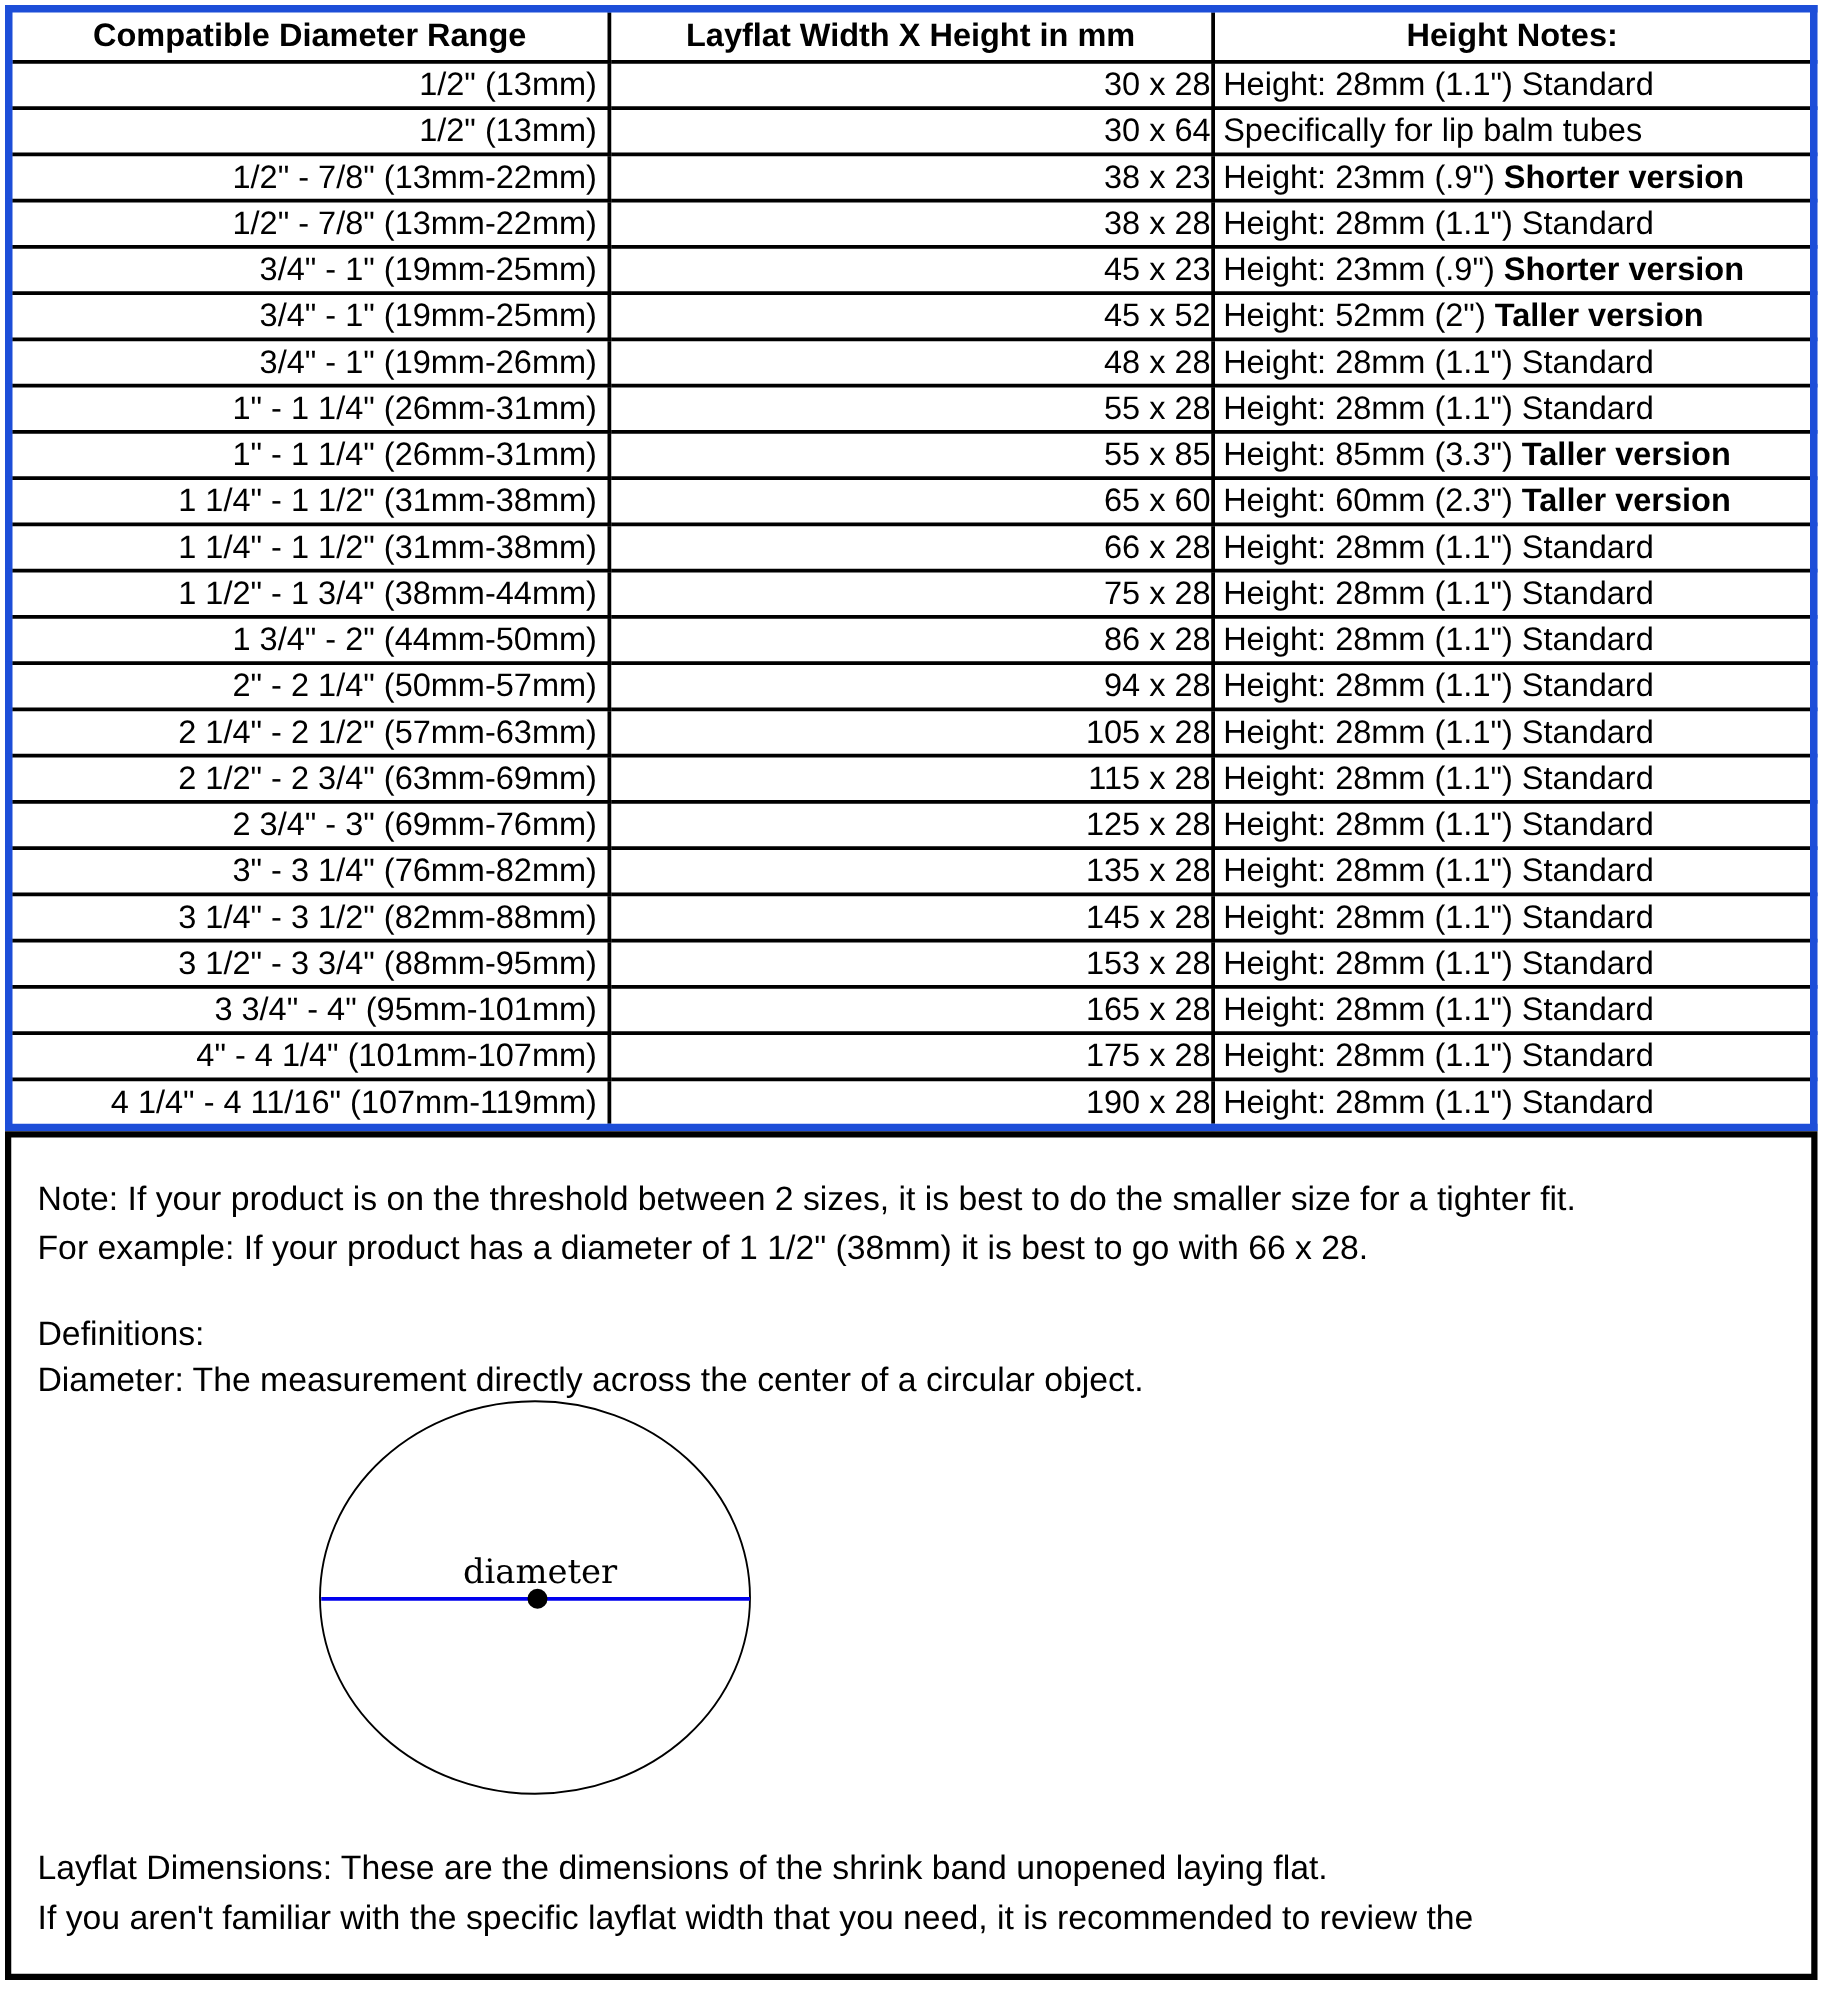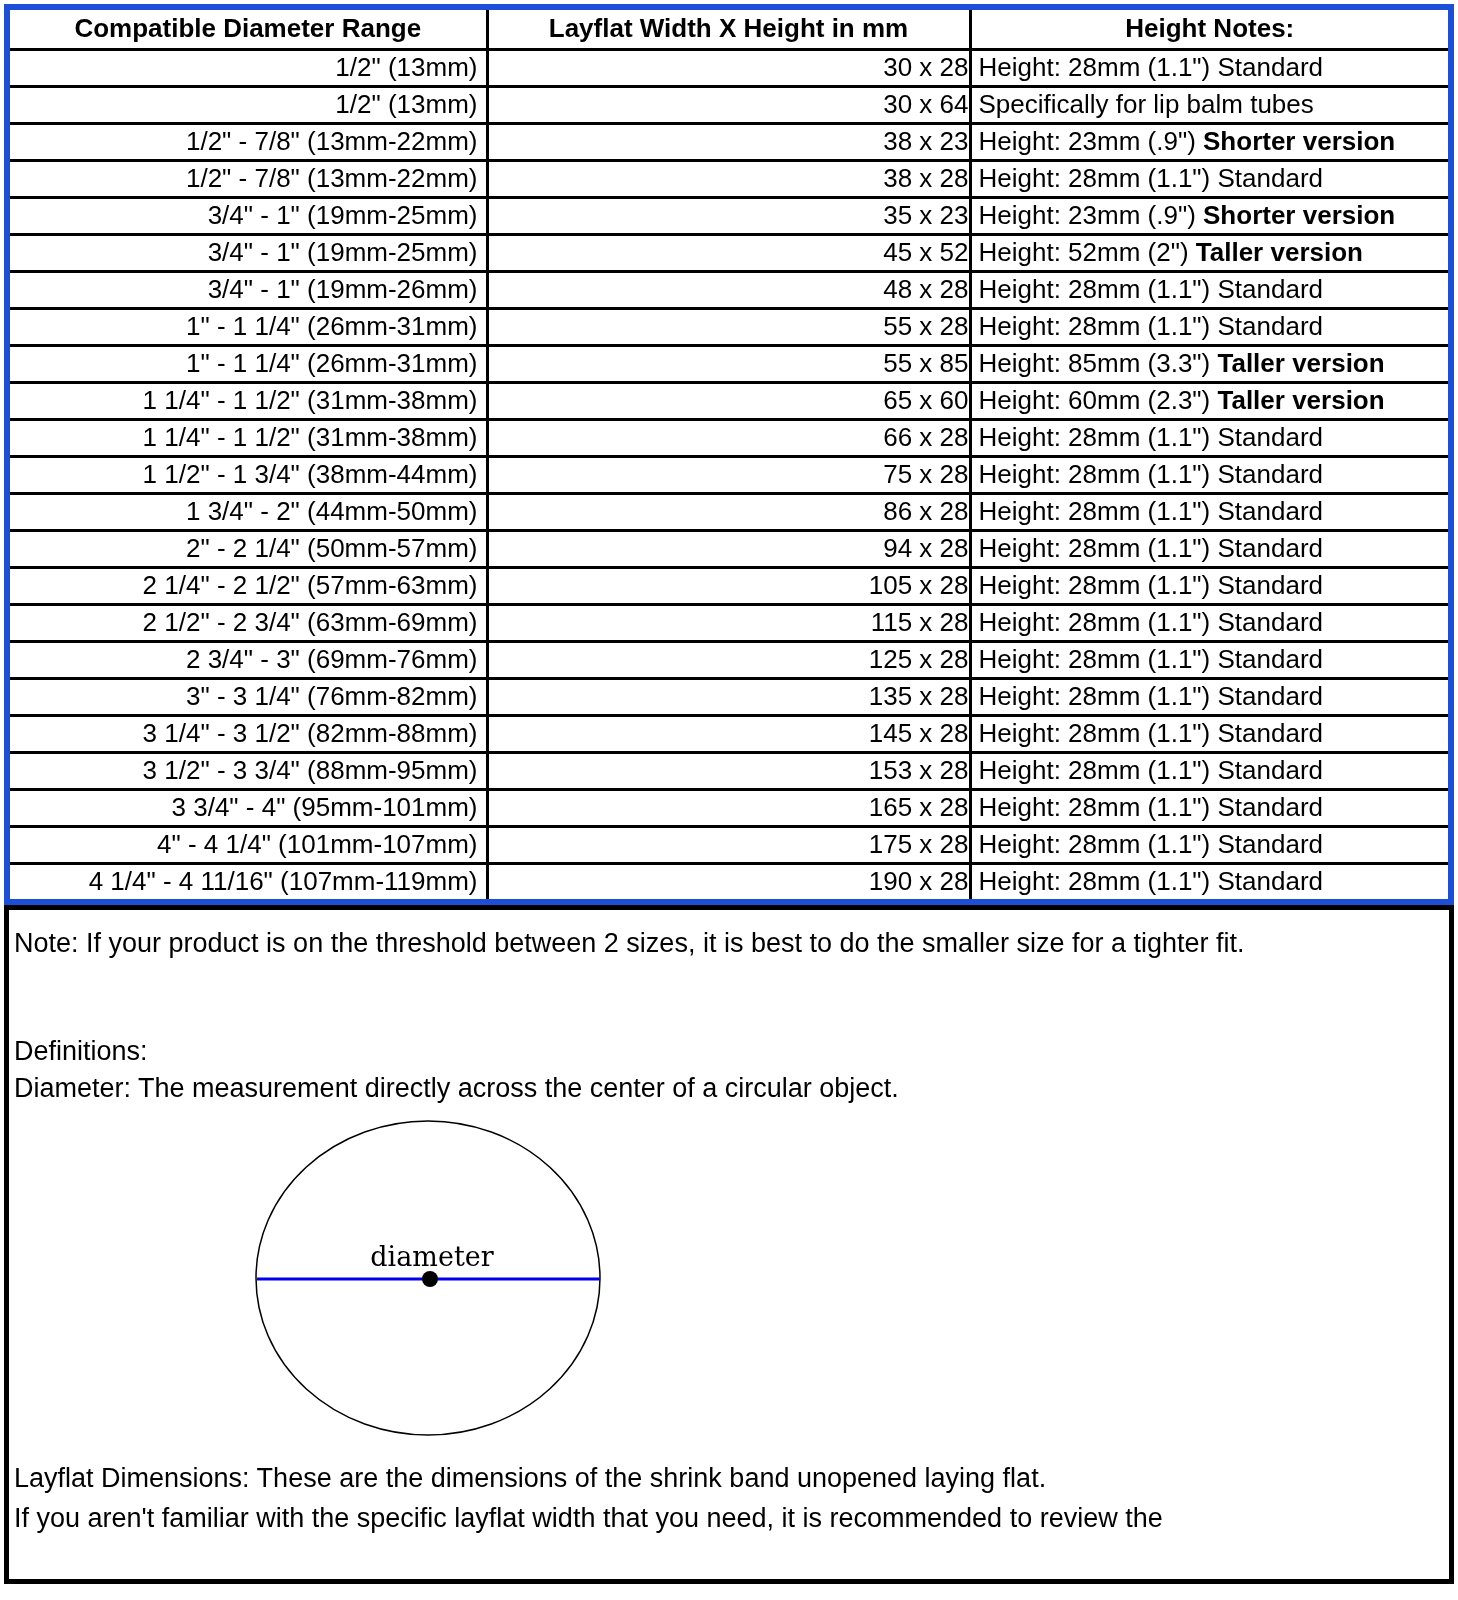--- a/index.html
+++ b/index.html
@@ -35,21 +35,21 @@
     position:relative;
     width:1450px;
     height:679px;
     box-sizing:border-box;
     border:5px solid #000;
     background:#fff;
   }
   .nl{
     position:absolute;
     left:5px;
-    margin:0;
+    margin:16px;
     font-size:27px;
     white-space:nowrap;
   }
   .diagram{position:absolute;left:0;top:205px;}
   .diagram .outline{fill:none;stroke:#000;stroke-width:1.5;}
   .diagram .dlabel{font-family:"DejaVu Serif",serif;font-size:27px;fill:#000;}
 </style>
 </head>
 <body>
 
@@ -84,21 +84,21 @@
           <td class="c2">38 x 23</td>
           <td class="c3">Height: 23mm (.9") <b>Shorter version</b></td>
         </tr>
         <tr>
           <td class="c1">1/2" - 7/8" (13mm-22mm)</td>
           <td class="c2">38 x 28</td>
           <td class="c3">Height: 28mm (1.1") Standard</td>
         </tr>
         <tr>
           <td class="c1">3/4" - 1" (19mm-25mm)</td>
-          <td class="c2">35 x 23</td>
+          <td class="c2">45 x 23</td>
           <td class="c3">Height: 23mm (.9") <b>Shorter version</b></td>
         </tr>
         <tr>
           <td class="c1">3/4" - 1" (19mm-25mm)</td>
           <td class="c2">45 x 52</td>
           <td class="c3">Height: 52mm (2") <b>Taller version</b></td>
         </tr>
         <tr>
           <td class="c1">3/4" - 1" (19mm-26mm)</td>
           <td class="c2">48 x 28</td>
@@ -182,20 +182,21 @@
         <tr>
           <td class="c1">4 1/4" - 4 11/16" (107mm-119mm)</td>
           <td class="c2">190 x 28</td>
           <td class="c3">Height: 28mm (1.1") Standard</td>
         </tr>
       </tbody>
   </table>
 
   <div class="notes-box">
     <p class="nl" style="top:18px">Note: If your product is on the threshold between 2 sizes, it is best to do the smaller size for a tighter fit.</p>
+    <p class="nl" style="top:57px">For example: If your product has a diameter of 1 1/2" (38mm) it is best to go with 66 x 28.</p>
     <p class="nl" style="top:126px">Definitions:</p>
     <p class="nl" style="top:163px">Diameter: The measurement directly across the center of a circular object.</p>
 
     <svg class="diagram" width="660" height="350" viewBox="0 0 660 350">
       <ellipse class="outline" cx="419" cy="163" rx="172" ry="157" stroke="#000000"></ellipse>
       <line x1="248" y1="164" x2="591" y2="164" stroke-width="3" stroke="#0000ee"></line>
       <circle cx="421" cy="164" r="8" fill="#000"></circle>
       <text class="dlabel" x="423" y="151" text-anchor="middle">diameter</text>
     </svg>
 

